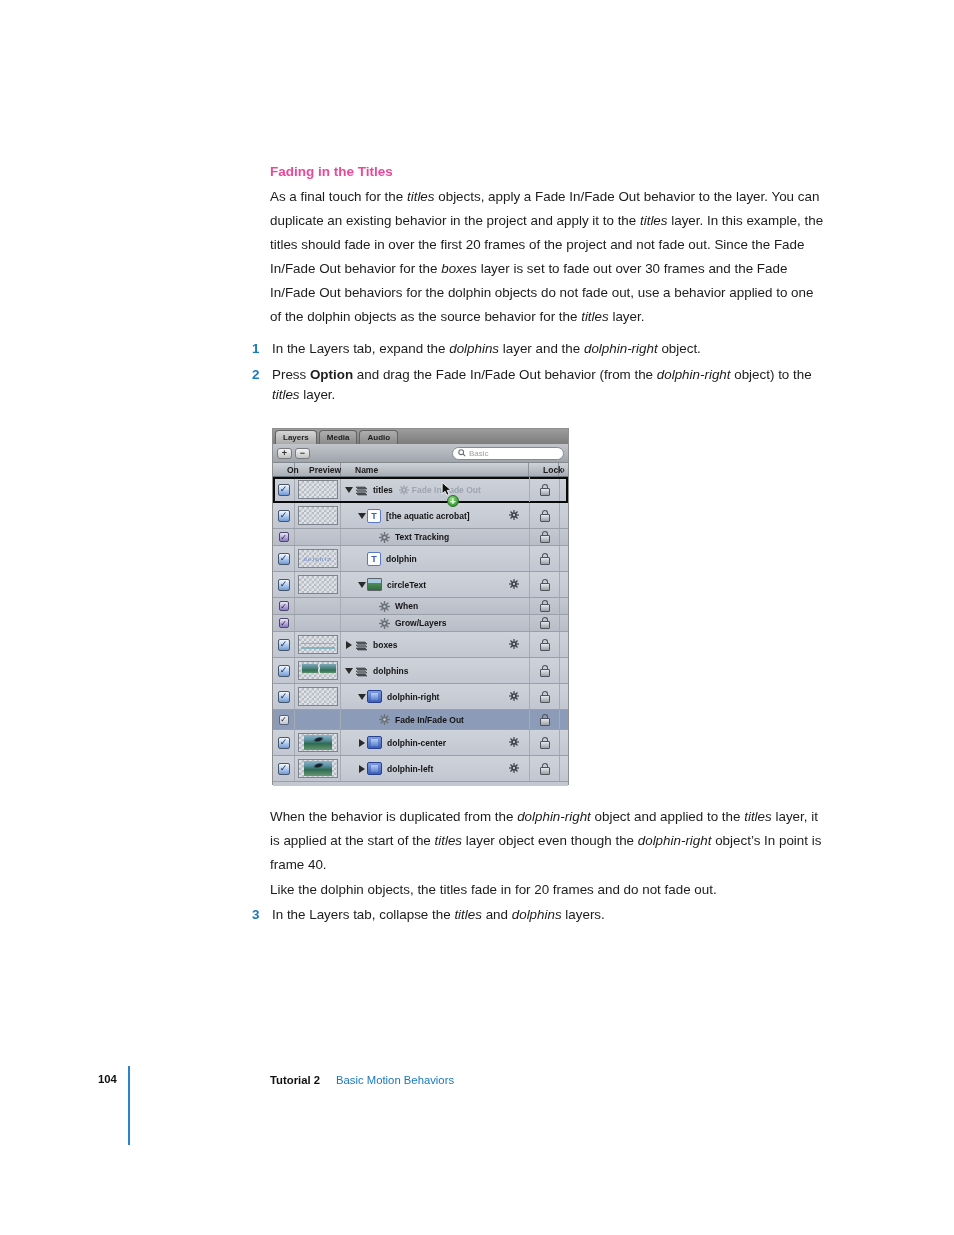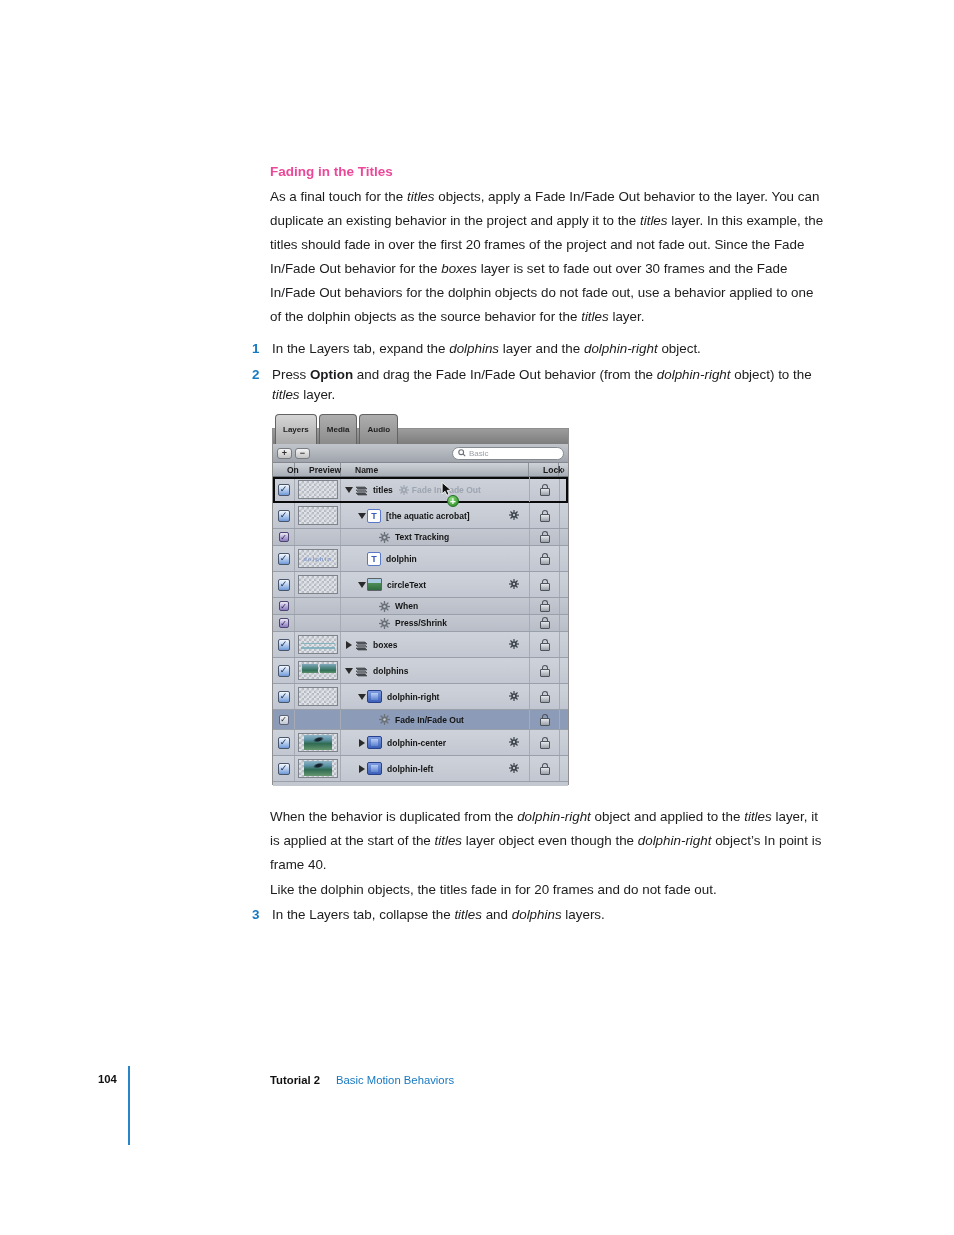--- a/index.html
+++ b/index.html
@@ -24,21 +24,21 @@
   
   .foot-num{left:98px;top:1073px;font-size:11.3px;font-weight:bold;color:#111;}
   .foot-rule{left:128px;top:1066px;width:2px;height:79px;background:#2a84c8;}
   .foot-chap{left:270px;top:1074px;font-size:11.3px;font-weight:bold;color:#111;}
   .foot-sec{left:336px;top:1074px;font-size:11.3px;color:#1779C0;}
   
   .panel{left:272px;top:428px;width:297px;height:357px;background:#b9bdc4;
          border:1px solid #8f8f8f;box-sizing:border-box;font-size:8.5px;}
   .tabstrip{height:15px;background:linear-gradient(#9c9c9c,#7d7d7d);display:flex;
             align-items:flex-end;padding-left:2px;gap:2px;}
-  .tab{height:13px;padding:8px 7px;font-weight:bold;color:#1e1e1e;font-size:8px;
+  .tab{height:13px;padding:0 7px;font-weight:bold;color:#1e1e1e;font-size:8px;
        background:linear-gradient(#aeaeae,#8b8b8b);border:1px solid #636363;border-bottom:none;
        border-radius:4px 4px 0 0;display:flex;align-items:center;}
   .tab.active{background:linear-gradient(#d6d6d6,#a9a9a9);}
   .toolbar{height:19px;background:linear-gradient(#c2c6cc,#9fa3ab);display:flex;align-items:center;
            padding:0 4px;border-bottom:1px solid #84888f;box-sizing:border-box;}
   .tbtn{width:15px;height:11px;border-radius:3px;background:linear-gradient(#f4f4f4,#c3c3c3);
         border:1px solid #787c82;color:#333;font-size:9px;line-height:9px;font-weight:bold;
         display:flex;align-items:center;justify-content:center;margin-right:3px;box-sizing:border-box;}
   .search{margin-left:auto;width:112px;height:13px;border-radius:7px;background:#fff;
           border:1px solid #858a91;display:flex;align-items:center;padding:0 5px;gap:3px;
@@ -359,21 +359,21 @@
                 <rect x="5.3" y="0" width="1.4" height="3" fill="#6a7078" transform="rotate(90 6 6)"></rect>
                 <rect x="5.3" y="0" width="1.4" height="3" fill="#6a7078" transform="rotate(135 6 6)"></rect>
                 <rect x="5.3" y="0" width="1.4" height="3" fill="#6a7078" transform="rotate(180 6 6)"></rect>
                 <rect x="5.3" y="0" width="1.4" height="3" fill="#6a7078" transform="rotate(225 6 6)"></rect>
                 <rect x="5.3" y="0" width="1.4" height="3" fill="#6a7078" transform="rotate(270 6 6)"></rect>
                 <rect x="5.3" y="0" width="1.4" height="3" fill="#6a7078" transform="rotate(315 6 6)"></rect>
     <circle cx="6" cy="6" r="3.4" fill="#6a7078"></circle>
     <circle cx="6" cy="6" r="1.4" fill="#c6cad2"></circle>
               </svg>
             </span>
-            <span class="name-label">Press/Shrink</span>
+            <span class="name-label">Grow/Layers</span>
           </div>
           <div class="c-lock">
             <span class="lockicon"></span>
           </div>
           <div class="c-end"></div>
         </div>
         <div class="row h-obj">
           <div class="c-on">
             <span class="cb cb-blue">✓</span>
           </div>

